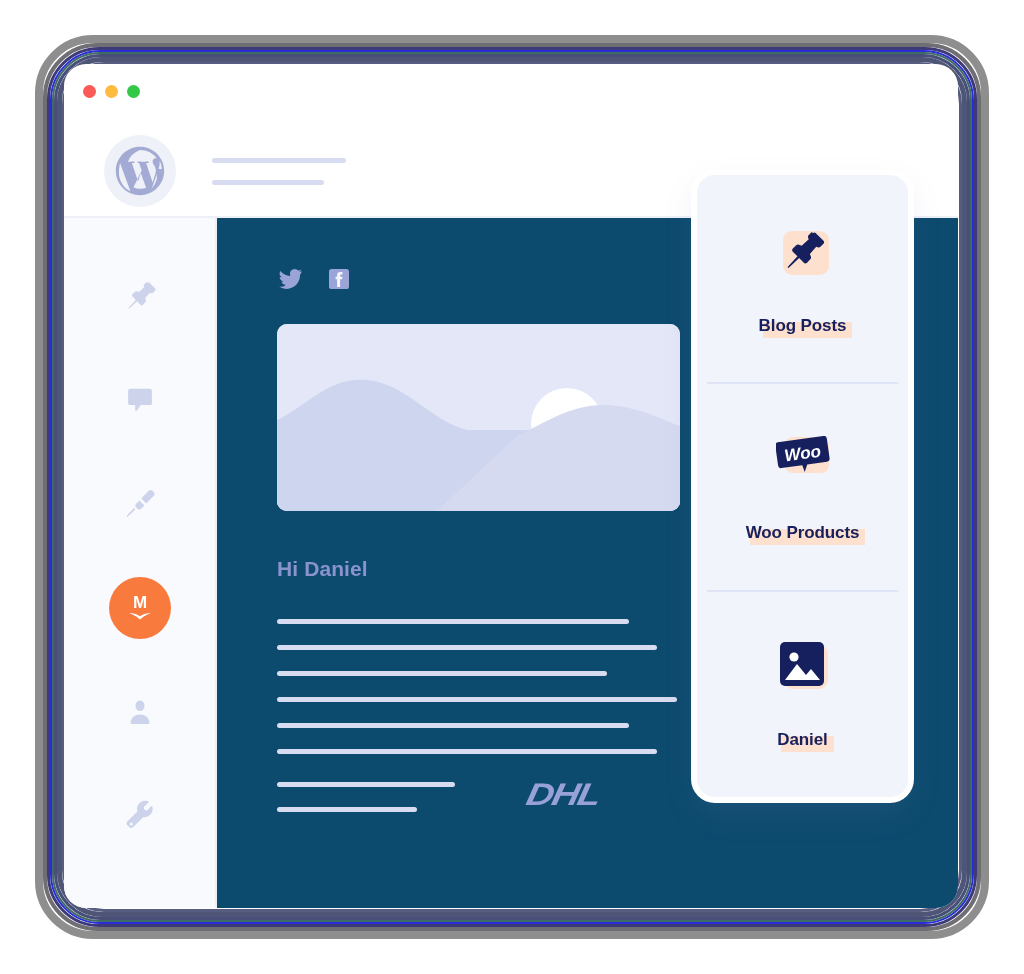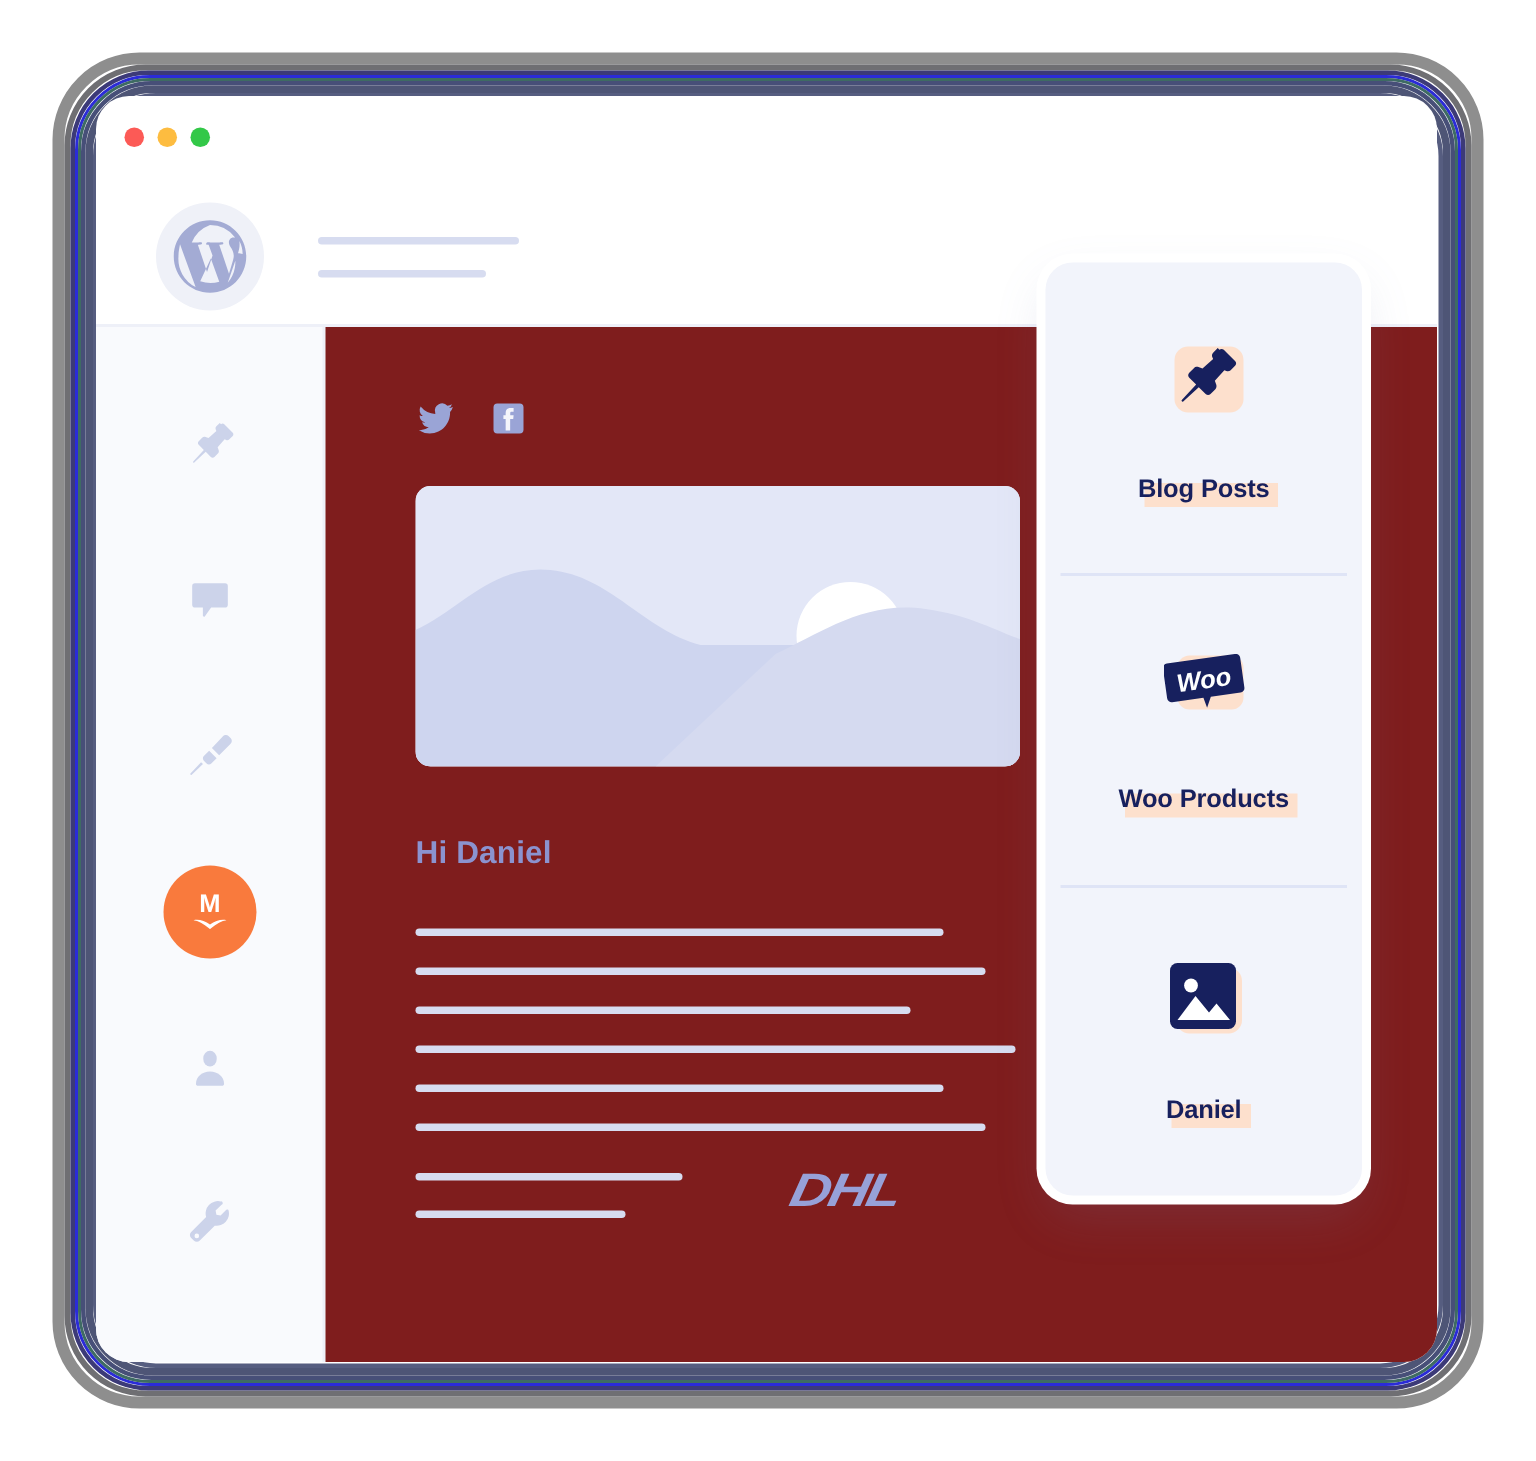--- a/index.html
+++ b/index.html
@@ -109,21 +109,21 @@
     width: 62px; height: 62px;
     border-radius: 50%;
     background: #f97a3d;
     display: flex; align-items: center; justify-content: center;
     flex-direction: column;
   }
 
   
   .main {
     flex: 1;
-    background: #7f1d1d;
+    background: #0c4a6e;
     padding: 48px 0 0 60px;
     position: relative;
   }
   .social-row { display: flex; align-items: center; gap: 24px; height: 26px; }
   .social-row svg { display: block; }
   .head-right {
     position: absolute;
     right: 58px;
     top: 48px;
     text-align: right;

